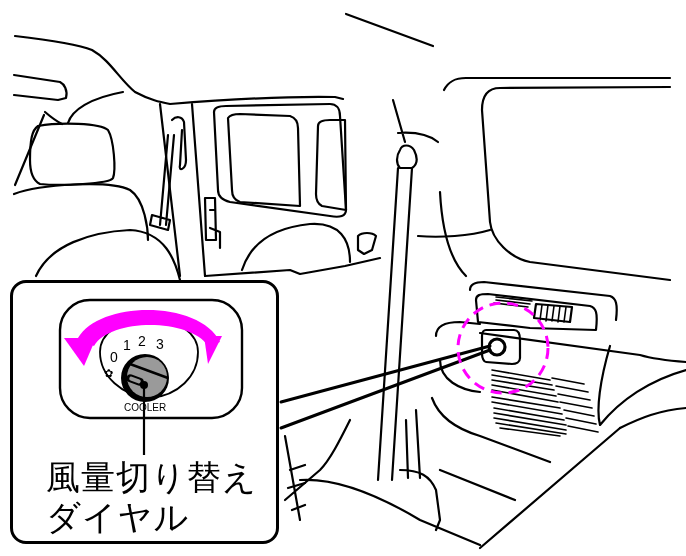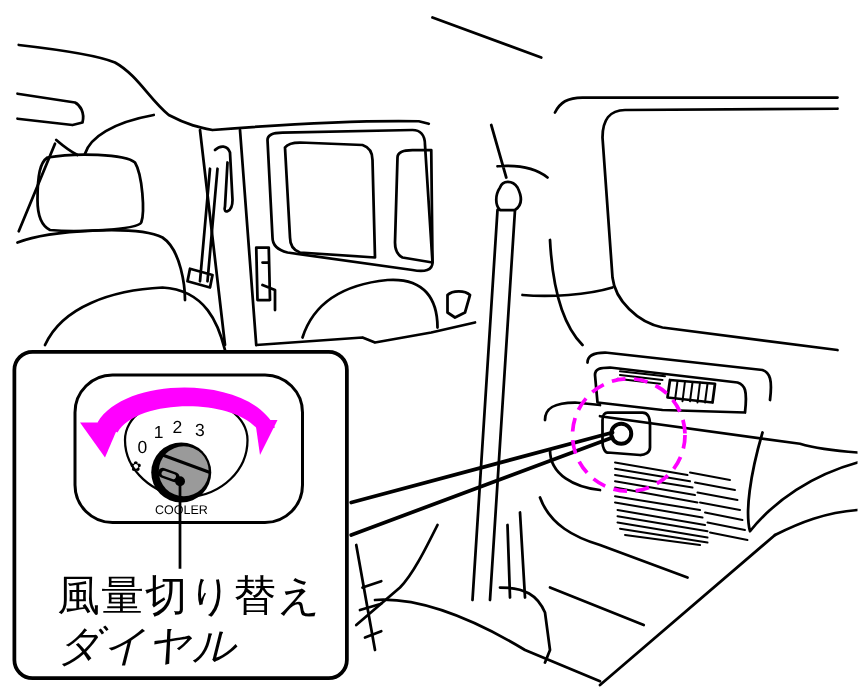--- a/index.html
+++ b/index.html
@@ -6,21 +6,21 @@
     body { width: 686px; height: 556px; overflow: hidden; position: relative; font-family: "DejaVu Sans", sans-serif; }
     #scene { position: absolute; left: 0; top: 0; width: 686px; height: 556px; }
     .ln { fill: none; stroke: #000; stroke-width: 2.2; stroke-linecap: round; stroke-linejoin: round; }
     .ln-thin { fill: none; stroke: #000; stroke-width: 1.6; stroke-linecap: round; }
     .callout-box { position: absolute; left: 10px; top: 280px; width: 269px; height: 264px; border: 3px solid #000; border-radius: 16px; background: #fff; box-sizing: border-box; }
     .label {
       position: absolute; left: 46px; color: #000; font-size: 34px; line-height: 40px; letter-spacing: 1px; white-space: nowrap;
       font-family: "DejaVu Sans", sans-serif;
     }
     .label-1 { top: 457px; }
-    .label-2 { top: 497px; font-style: italic; }
+    .label-2 { top: 497px; }
     .dial-num { font-family: "Liberation Sans", sans-serif; font-size: 14px; fill: #000; }
     .dial-text { font-family: "Liberation Sans", sans-serif; font-size: 10px; fill: #000; }
   </style>
 </head>
 <body>
 
 <svg id="scene" viewBox="0 0 686 556" xmlns="http://www.w3.org/2000/svg">
 
   <path class="ln" d="M346 14 L433 46"></path>
 

